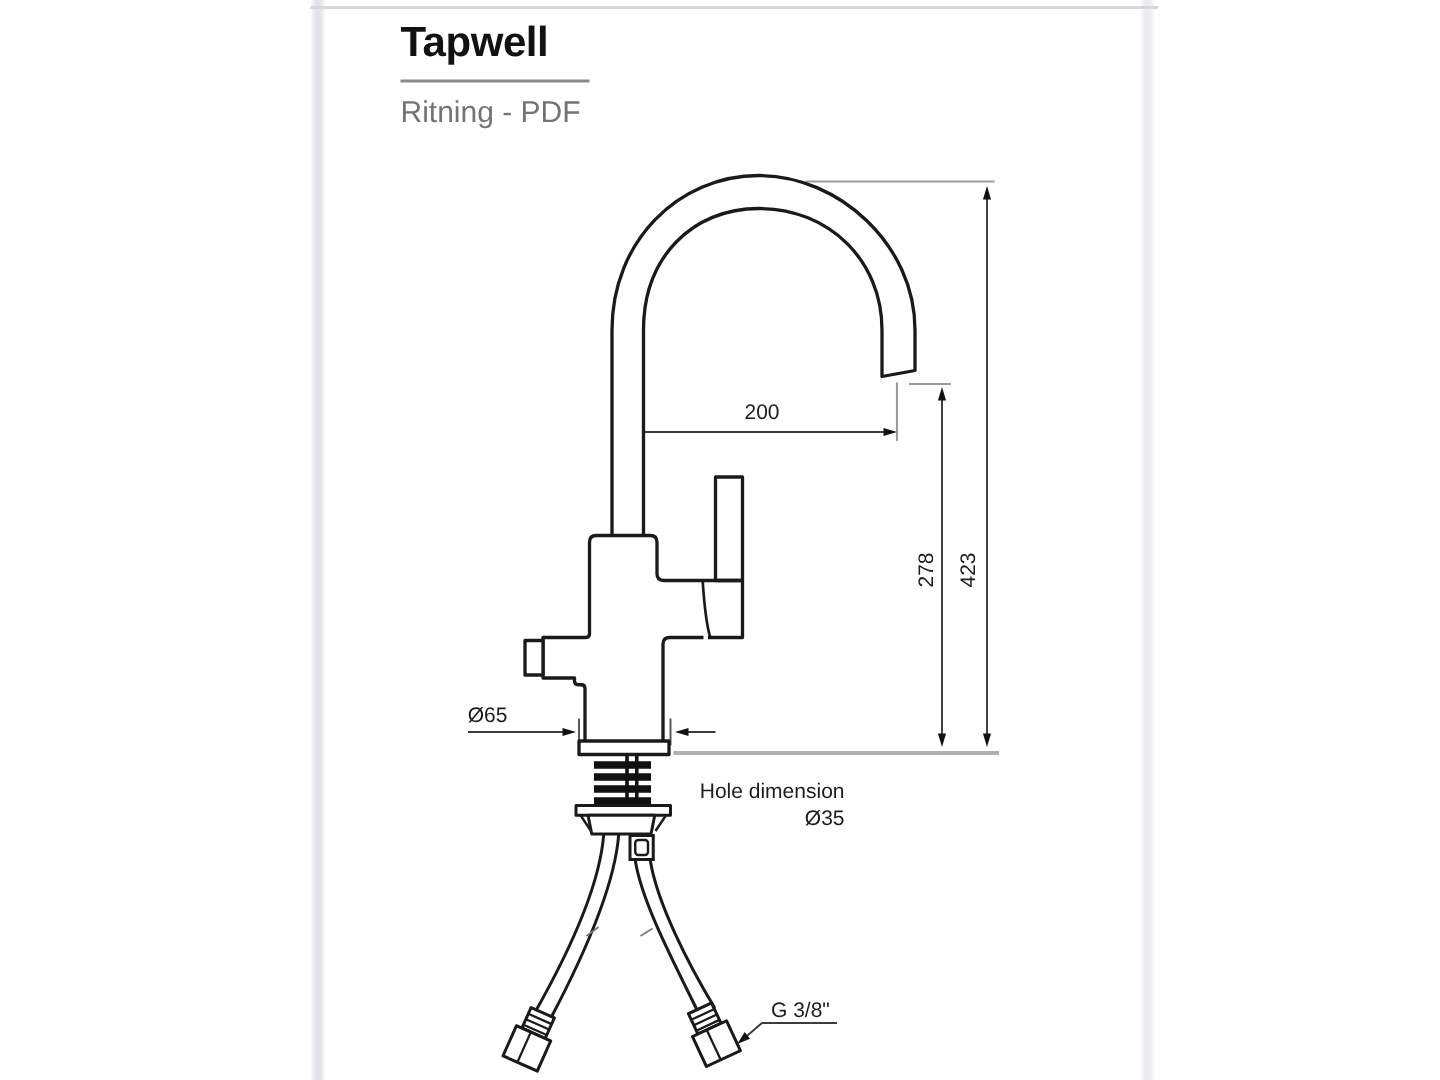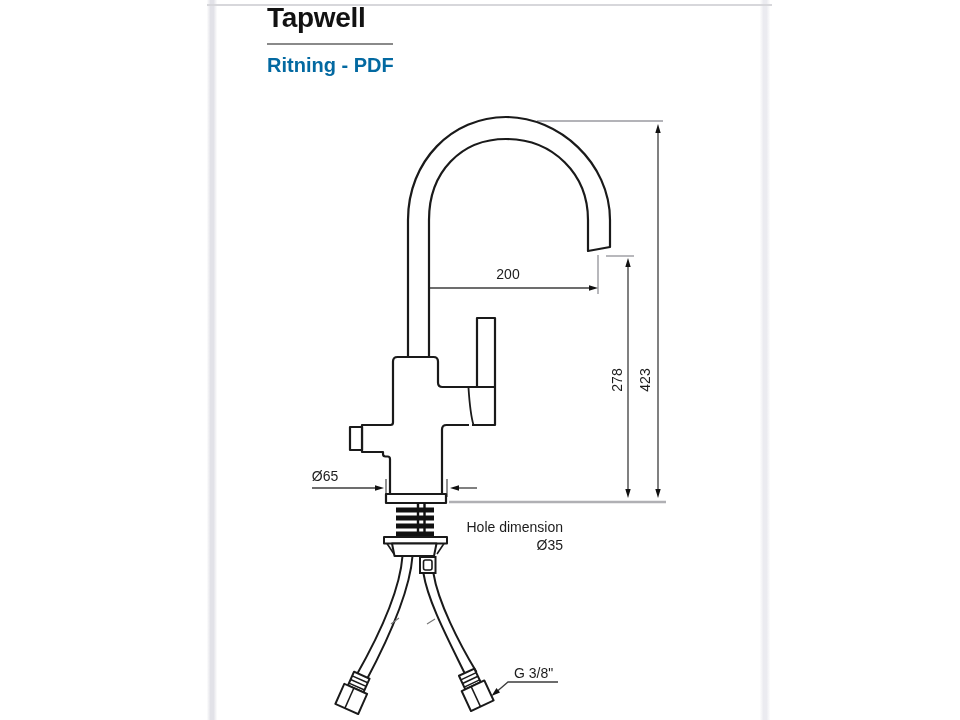--- a/index.html
+++ b/index.html
@@ -2,24 +2,24 @@
 <html><head>
 <meta charset="utf-8">
 <style>
   html,body{margin:0;padding:0;background:#fff;}
   body{width:960px;height:720px;position:relative;overflow:hidden;
        font-family:"Liberation Sans", sans-serif;color:#1a1a1a;}
   .page-edge{position:absolute;top:0;bottom:0;width:10px;}
   .page-edge.left{left:207px;background:linear-gradient(to right,#fdfdfd,#e2e2e8 35%,#e2e2e8 65%,#fdfdfd);}
   .page-edge.right{left:760px;background:linear-gradient(to right,#fdfdfd,#ebebf0 35%,#ebebf0 65%,#fdfdfd);}
   .top-rule{position:absolute;left:207px;width:565px;top:4px;height:2px;background:#d7d7db;}
-  .header{position:absolute;left:267px;top:2px;}
+  .header{position:absolute;left:267px;top:12px;}
   .brand{font-size:28px;font-weight:600;letter-spacing:-0.3px;color:#121212;line-height:1.15;}
   .brand-rule{width:126px;height:1.5px;background:#8a8a8a;margin-top:9px;}
-  .subtitle{font-size:20px;font-weight:700;color:#0369a1;margin-top:9px;}
+  .subtitle{font-size:20px;font-weight:400;color:#737373;margin-top:9px;}
   svg text{font-family:"Liberation Sans", sans-serif;font-size:14px;fill:#1c1c1c;}
 </style>
 </head>
 <body>
 
 <div class="page-edge left"></div>
 <div class="page-edge right"></div>
 <div class="top-rule"></div>
 
 <div class="header">

